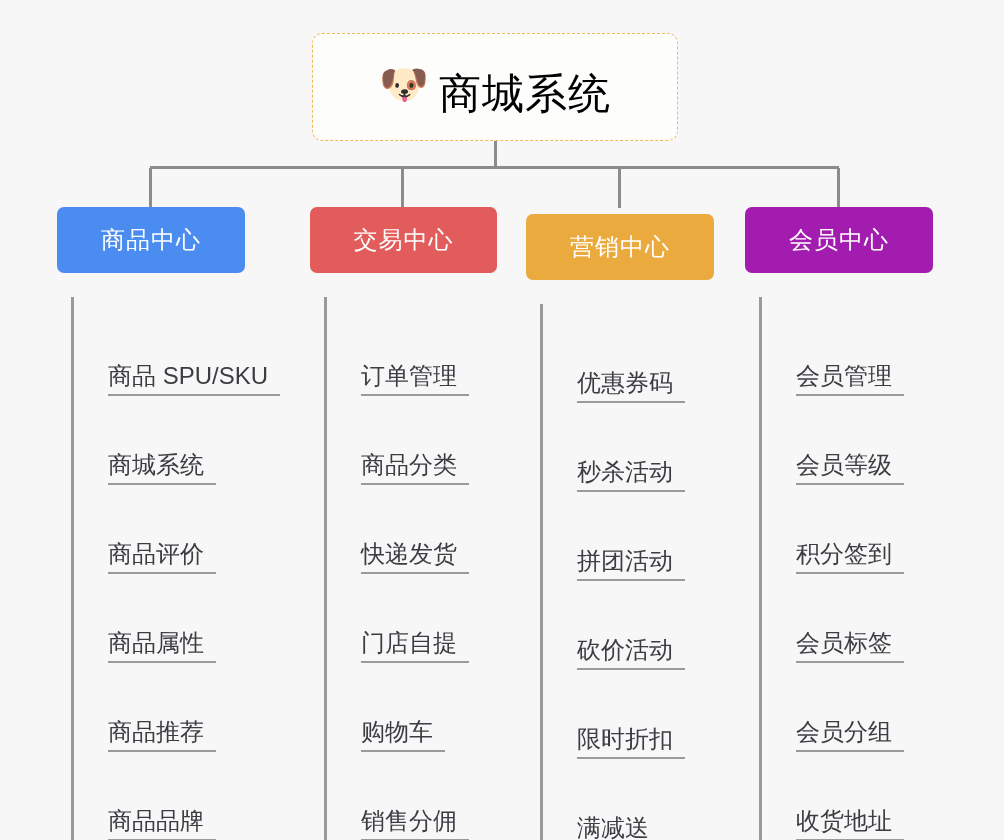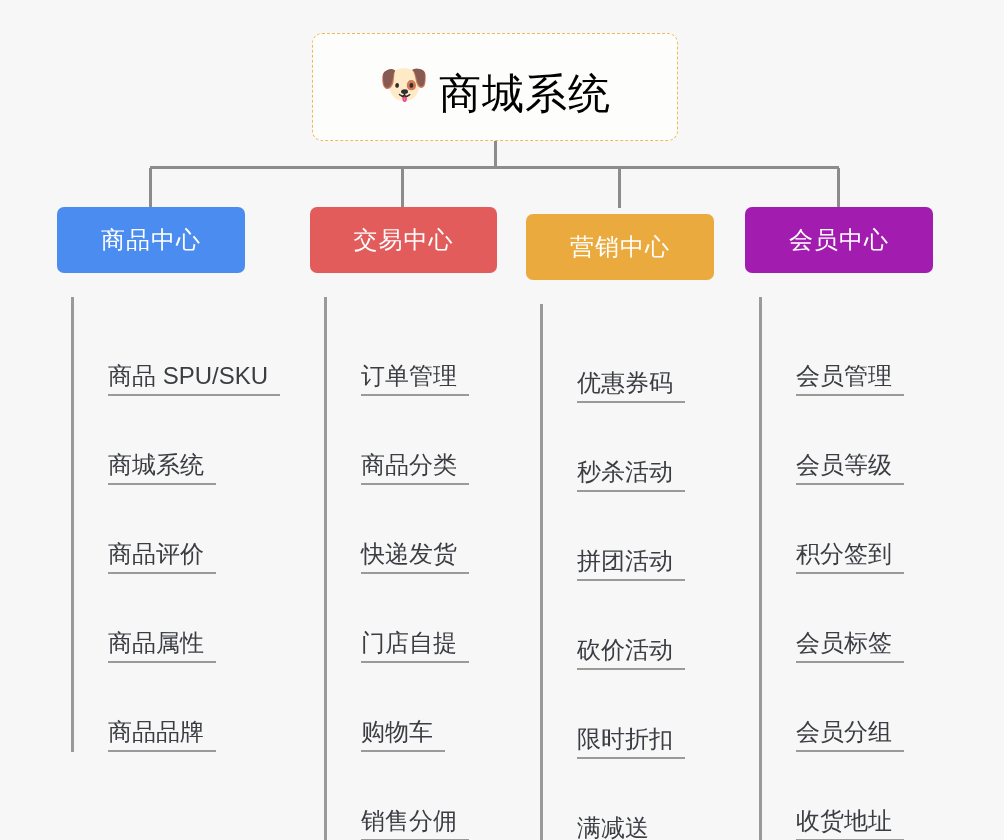--- a/index.html
+++ b/index.html
@@ -161,20 +161,23 @@
       <div class="leaf">
           <span class="leaf-label">商城系统</span>
         </div>
       <div class="leaf">
           <span class="leaf-label">商品评价</span>
         </div>
       <div class="leaf">
           <span class="leaf-label">商品属性</span>
         </div>
       <div class="leaf">
+          <span class="leaf-label">商品推荐</span>
+        </div>
+      <div class="leaf">
           <span class="leaf-label">商品品牌</span>
         </div>
     </div>
   </div>
 
   <div class="branch b1">
     <div class="branch-header" style="background: rgb(226, 92, 92);">交易中心</div>
     <div class="branch-list">
       <div class="leaf">
           <span class="leaf-label">订单管理</span>

